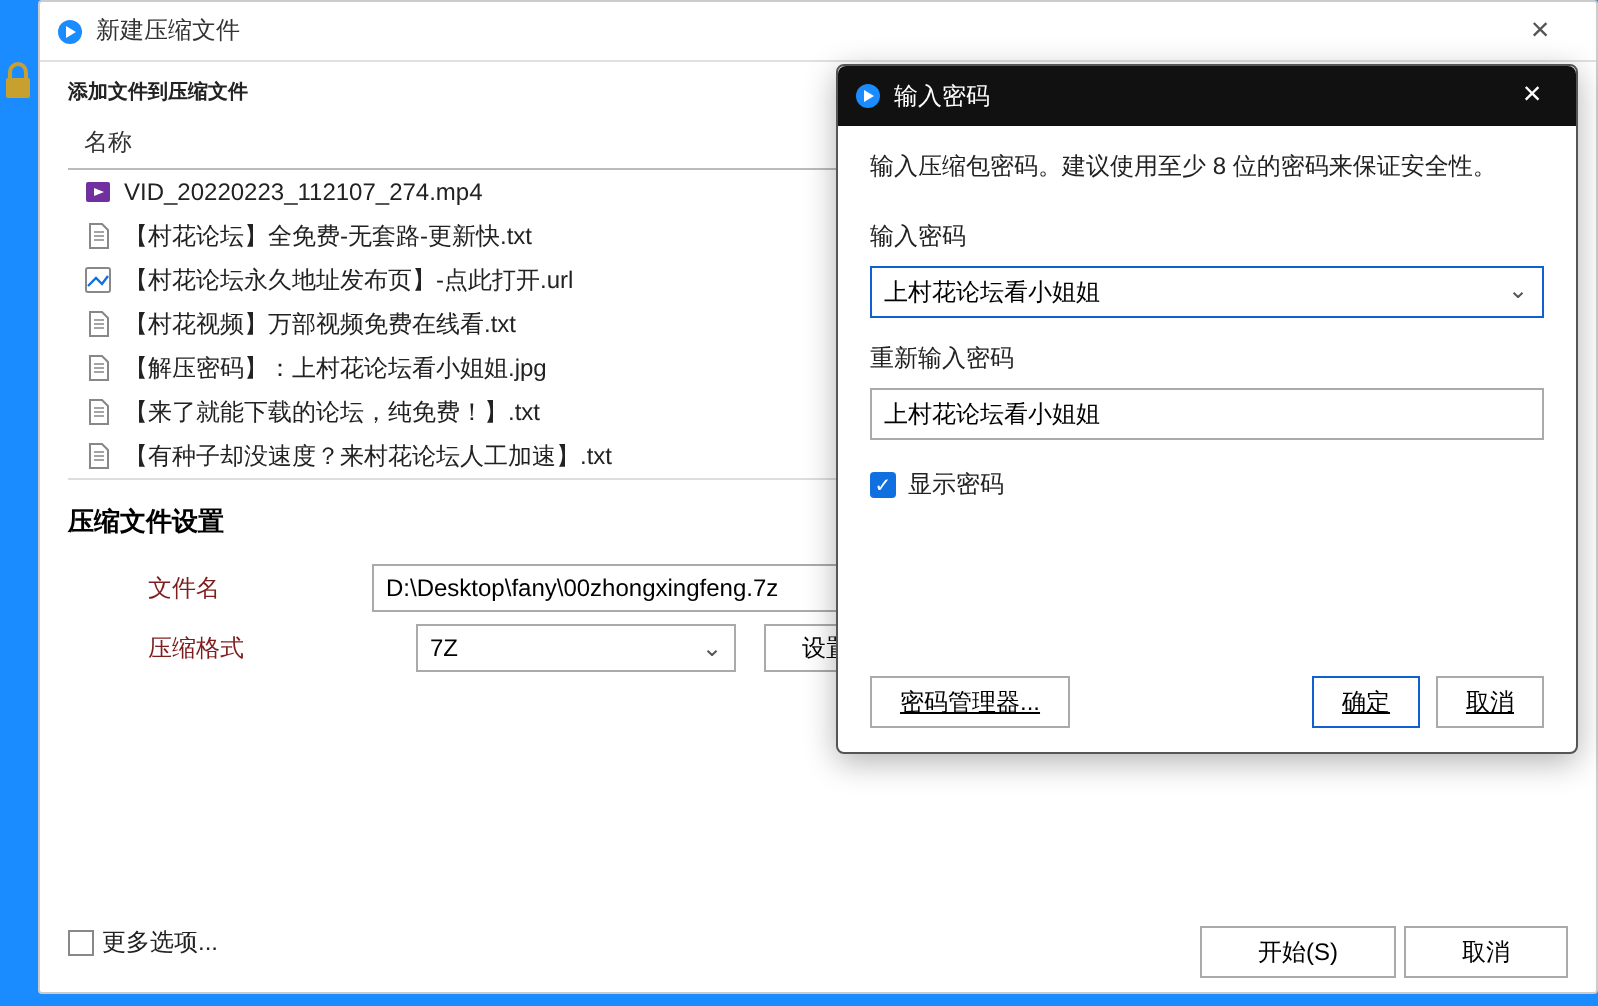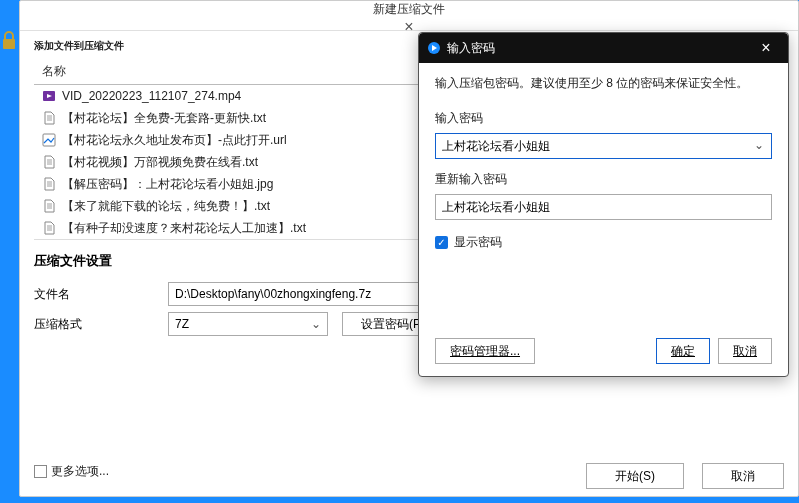--- a/index.html
+++ b/index.html
@@ -3,21 +3,21 @@
 <meta charset="utf-8">
 <style>
 * { box-sizing: border-box; font-family: "Segoe UI", Tahoma, sans-serif; }
 body { margin: 0; background: #1a8cff; width: 799px; height: 503px; overflow: hidden; position: relative; }
 
 .main-window {
   position: absolute; left: 19px; top: 0; width: 780px; height: 497px;
   background: #fff; border: 1px solid #ccc; border-radius: 2px;
   display: flex; flex-direction: column;
 }
-.titlebar { height: 30px; display: flex; align-items: center; padding: 0 8px; border-bottom: 1px solid #e0e0e0; flex-direction: column; }
+.titlebar { height: 30px; display: flex; align-items: center; padding: 0 8px; border-bottom: 1px solid #e0e0e0; }
 .titlebar .icon { width: 14px; height: 14px; margin-right: 6px; }
 .titlebar-title { font-size: 12px; color: #333; flex: 1; }
 .titlebar-close { width: 40px; text-align: center; font-size: 16px; color: #555; cursor: pointer; }
 
 .section-header { font-size: 10px; font-weight: bold; padding: 8px 14px 6px; color: #222; }
 
 .file-table { padding: 0 14px; }
 .table-head { display: flex; font-size: 12px; color: #333; border-bottom: 1px solid #bbb; padding: 4px 0; }
 .col-name { flex: 1; padding-left: 8px; }
 .col-size { width: 90px; text-align: right; padding-right: 6px; }
@@ -27,33 +27,33 @@
 .file-row .fname { flex: 1; white-space: nowrap; overflow: hidden; text-overflow: ellipsis; }
 .file-row .fsize { width: 90px; text-align: right; padding-right: 6px; }
 
 .total-line { font-size: 12px; padding: 18px 14px 10px; color: #222; }
 
 .hr { border-top: 1px solid #ddd; margin: 0 14px; }
 
 .settings { padding: 6px 14px 0; }
 .settings-title { font-size: 13px; font-weight: bold; padding: 6px 0; }
 .settings-row { display: flex; align-items: center; font-size: 12px; margin: 6px 0; }
-.settings-row .lbl { width: 134px; color: #000000; }
+.settings-row .lbl { width: 134px; color: #7f1d1d; margin-left: 40px; }
 .settings-row .ctrl { flex: 1; display: flex; align-items: center; gap: 14px; }
 .txt-input { width: 520px; height: 24px; border: 1px solid #aaa; padding: 0 6px; font-size: 12px; }
 .combo { width: 160px; height: 24px; border: 1px solid #aaa; padding: 0 6px; font-size: 12px; background: #fff; position: relative; display: inline-flex; align-items: center; }
 .combo::after { content: "⌄"; position: absolute; right: 6px; color: #555; font-size: 12px; }
 .btn { height: 24px; border: 1px solid #aaa; background: #fff; padding: 0 18px; font-size: 12px; cursor: pointer; display: inline-flex; align-items: center; }
 .btn.big { height: 26px; padding: 0 28px; }
 .link { color: #1060c0; font-size: 12px; cursor: pointer; }
 
 .footer { position: absolute; bottom: 7px; left: 14px; right: 14px; display: flex; align-items: flex-start; font-size: 12px; }
 .checkbox-wrap { display: flex; align-items: center; gap: 4px; color: #222; }
 .checkbox { width: 13px; height: 13px; border: 1px solid #888; background: #fff; }
-.footer-btns { margin-left: auto; display: flex; gap: 18px; border-radius: 11px; }
+.footer-btns { margin-left: auto; display: flex; gap: 4px; border-radius: 11px; }
 
 
 .lock-icon { position: absolute; left: 0; top: 30px; width: 18px; height: 22px; }
 
 
 .modal {
   position: absolute; left: 418px; top: 32px; width: 371px; height: 345px;
   background: #fff; border: 1px solid #555; border-radius: 4px;
   display: flex; flex-direction: column; box-shadow: 0 4px 16px rgba(0,0,0,0.3);
 }

